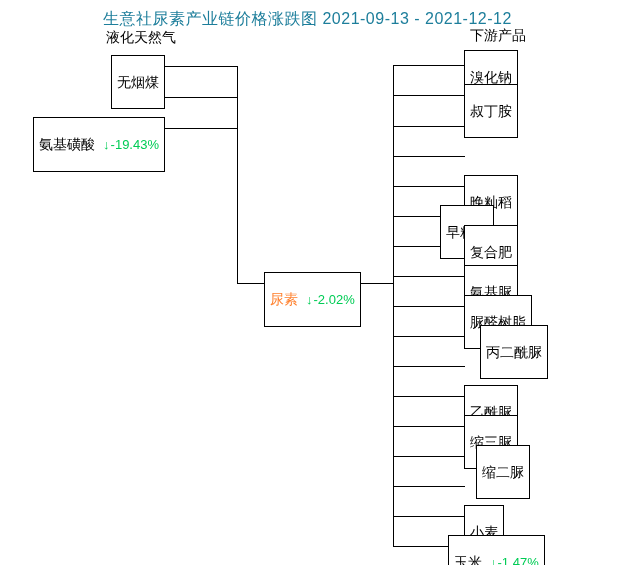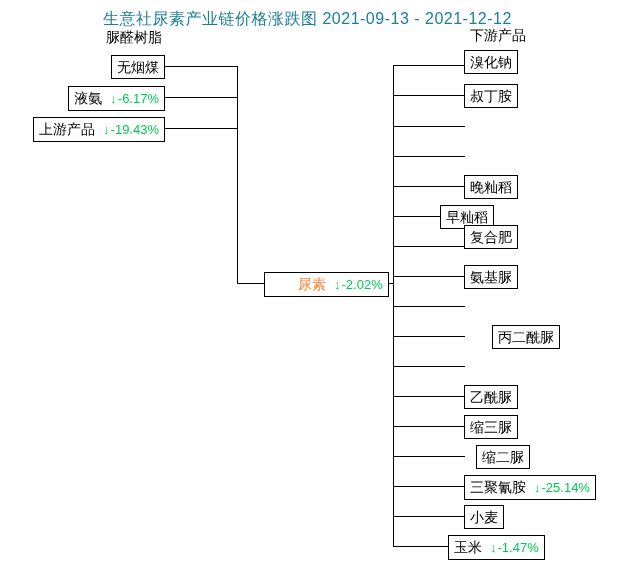--- a/index.html
+++ b/index.html
@@ -11,33 +11,33 @@
     position:absolute;left:103px;top:9px;font-size:16px;letter-spacing:0.5px;
     color:var(--title_text,#1d7e9b);white-space:nowrap;
   }
   .sec-header{
     position:absolute;font-size:14px;color:#000;white-space:nowrap;
   }
   .hline{position:absolute;height:1px;background:var(--line_black,#000);}
   .vline{position:absolute;width:1px;background:var(--line_black,#000);}
   .node{
     position:absolute;border:1px solid var(--line_black,#000);background:#fff;
-    padding:3px 5px;font-size:14px;line-height:16px;white-space:nowrap;color:#000;
+    padding:18px 5px;font-size:14px;line-height:16px;white-space:nowrap;color:#000;
   }
   .node .chg{color:var(--decline_green,#00cc55);margin-left:8px;font-size:13px;}
   .node .chg .arr{margin-right:1px;}
-  .node-center .lbl{color:var(--center_orange,#ff7f2b);margin-left:28px;}
+  .node-center .lbl{color:var(--center_orange,#ff7f2b);}
 </style>
 </head>
 <body>
 
 <div id="stage">
 
   <div class="title">生意社尿素产业链价格涨跌图 2021-09-13 - 2021-12-12</div>
-  <div class="sec-header" style="left:106px;top:29px">脲醛树脂</div>
+  <div class="sec-header" style="left:106px;top:29px">液化天然气</div>
   <div class="sec-header" style="left:470px;top:27px">下游产品</div>
 
   <div class="hline" style="left:165px;top:66px;width:73px"></div>
   <div class="hline" style="left:165px;top:97px;width:73px"></div>
   <div class="hline" style="left:165px;top:128px;width:73px"></div>
   <div class="vline" style="left:237px;top:66px;height:218px"></div>
   <div class="hline" style="left:237px;top:283px;width:156px"></div>
   <div class="vline" style="left:393px;top:65px;height:482px"></div>
   <div class="hline" style="left:393px;top:65px;width:72px"></div>
   <div class="hline" style="left:393px;top:95px;width:72px"></div>
@@ -53,25 +53,22 @@
   <div class="hline" style="left:393px;top:396px;width:72px"></div>
   <div class="hline" style="left:393px;top:426px;width:72px"></div>
   <div class="hline" style="left:393px;top:456px;width:72px"></div>
   <div class="hline" style="left:393px;top:486px;width:72px"></div>
   <div class="hline" style="left:393px;top:516px;width:72px"></div>
   <div class="hline" style="left:393px;top:546px;width:72px"></div>
 
   <div class="node" style="right:465px;top:55px">
     <span class="lbl">无烟煤</span>
   </div>
-  <div class="node" style="right:465px;top:86px">
-    <span class="lbl">液氨</span><span class="chg"><span class="arr">↓</span><span>-6.17%</span></span>
-  </div>
   <div class="node" style="right:465px;top:117px">
-    <span class="lbl">上游产品</span><span class="chg"><span class="arr">↓</span><span>-19.43%</span></span>
+    <span class="lbl">氨基磺酸</span><span class="chg"><span class="arr">↓</span><span>-19.43%</span></span>
   </div>
 
   <div class="node node-center" style="left:264px;top:272px">
     <span class="lbl">尿素</span><span class="chg"><span class="arr">↓</span><span>-2.02%</span></span>
   </div>
 
   <div class="node" style="left:464px;top:50px">
     <span class="lbl">溴化钠</span>
   </div>
   <div class="node" style="left:464px;top:84px">
@@ -82,35 +79,35 @@
   </div>
   <div class="node" style="left:440px;top:205px">
     <span class="lbl">早籼稻</span>
   </div>
   <div class="node" style="left:464px;top:225px">
     <span class="lbl">复合肥</span>
   </div>
   <div class="node" style="left:464px;top:265px">
     <span class="lbl">氨基脲</span>
   </div>
-  <div class="node" style="left:492px;top:325px">
+  <div class="node" style="left:464px;top:295px">
+    <span class="lbl">脲醛树脂</span>
+  </div>
+  <div class="node" style="left:480px;top:325px">
     <span class="lbl">丙二酰脲</span>
   </div>
   <div class="node" style="left:464px;top:385px">
     <span class="lbl">乙酰脲</span>
   </div>
   <div class="node" style="left:464px;top:415px">
     <span class="lbl">缩三脲</span>
   </div>
   <div class="node" style="left:476px;top:445px">
     <span class="lbl">缩二脲</span>
   </div>
-  <div class="node" style="left:464px;top:475px">
-    <span class="lbl">三聚氰胺</span><span class="chg"><span class="arr">↓</span><span>-25.14%</span></span>
-  </div>
   <div class="node" style="left:464px;top:505px">
     <span class="lbl">小麦</span>
   </div>
   <div class="node" style="left:448px;top:535px">
     <span class="lbl">玉米</span><span class="chg"><span class="arr">↓</span><span>-1.47%</span></span>
   </div>
 
 </div>
 
 </body></html>

